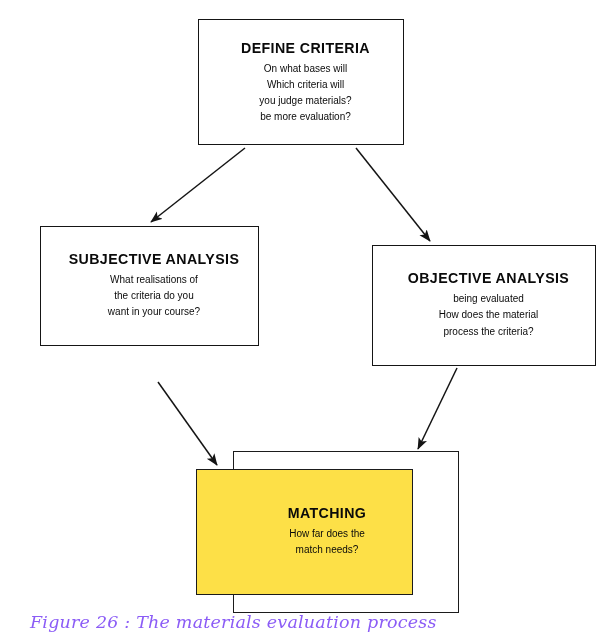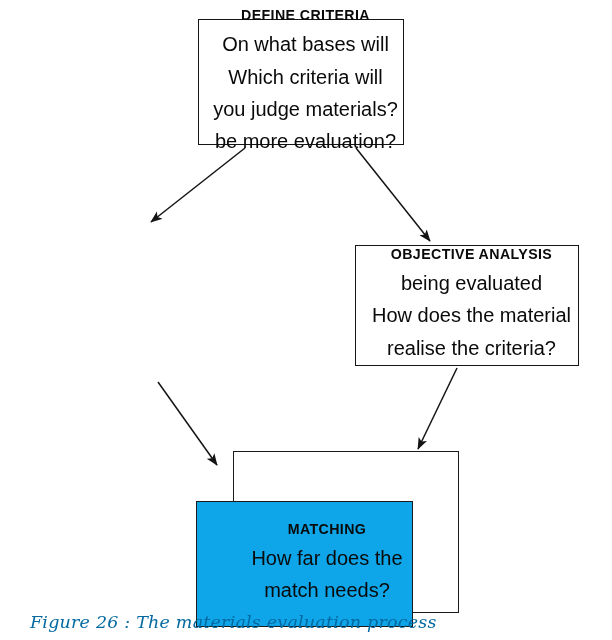--- a/index.html
+++ b/index.html
@@ -37,82 +37,81 @@
   }
   .node-title {
     font-weight: bold;
     font-size: 14.2px;
     letter-spacing: 0.4px;
     line-height: 1.05;
     margin-bottom: 5px;
     white-space: nowrap;
   }
   .node-line {
-    font-size: 20px;
+    font-size: 10px;
     line-height: 1.62;
     white-space: nowrap;
   }
   
   #node-define {
     left: 198px;
     top: 19px;
     width: 206px;
     height: 126px;
     padding-top: 2px;
   }
   
   #node-subjective {
     left: 40px;
     top: 226px;
     width: 219px;
     height: 120px;
   }
   
   #node-objective {
-    left: 355px;
+    left: 372px;
     top: 245px;
     width: 224px;
     height: 121px;
   }
   
   #node-matching-back {
     left: 233px;
     top: 451px;
     width: 226px;
     height: 162px;
     border: 1.5px solid #1b1b1b;
     background: #ffffff;
   }
   
   #node-matching-front {
     left: 196px;
     top: 469px;
     width: 217px;
     height: 126px;
     border: 1.5px solid #1b1b1b;
-    background: #0ea5e9;
-    margin-top: 32px;
+    background: #fde047;
   }
   #node-matching-front .node-inner {
     position: relative;
     left: 18px;
     top: 0px;
     display: flex;
     flex-direction: column;
     align-items: center;
   }
   .caption {
     position: absolute;
     left: 30px;
     top: 612px;
     font-family: "DejaVu Serif", serif;
     font-style: italic;
     font-size: 17.5px;
     letter-spacing: 0.2px;
-    color: #0369a1;
+    color: #8b5cf6;
     white-space: nowrap;
   }
 </style>
 </head>
 <body>
 
 <div id="page">
 
   <svg class="svg-layer" viewBox="0 0 612 640">
     <defs>
@@ -131,26 +130,32 @@
   </svg>
 
   <div class="node" id="node-define">
     <div class="node-title">DEFINE CRITERIA</div>
     <div class="node-line">On what bases will</div>
     <div class="node-line">Which criteria will</div>
     <div class="node-line">you judge materials?</div>
     <div class="node-line">be more evaluation?</div>
   </div>
 
+  <div class="node" id="node-subjective">
+    <div class="node-title">SUBJECTIVE ANALYSIS</div>
+    <div class="node-line">What realisations of</div>
+    <div class="node-line">the criteria do you</div>
+    <div class="node-line">want in your course?</div>
+  </div>
 
   <div class="node" id="node-objective">
     <div class="node-title">OBJECTIVE ANALYSIS</div>
     <div class="node-line">being evaluated</div>
     <div class="node-line">How does the material</div>
-    <div class="node-line">realise the criteria?</div>
+    <div class="node-line">process the criteria?</div>
   </div>
 
   <div class="node" id="node-matching-back"></div>
 
   <div class="node" id="node-matching-front">
     <div class="node-inner">
       <div class="node-title">MATCHING</div>
       <div class="node-line">How far does the</div>
       <div class="node-line">match needs?</div>
     </div>

